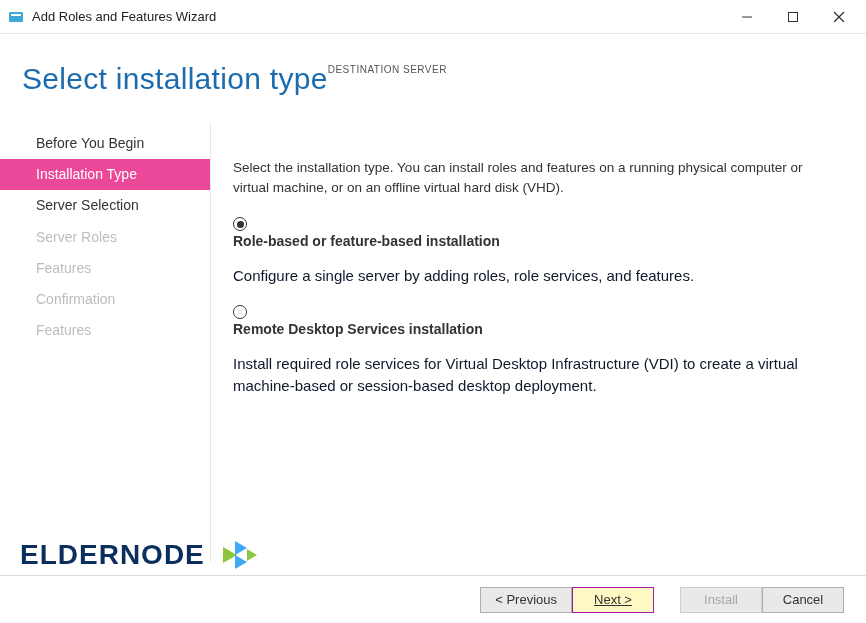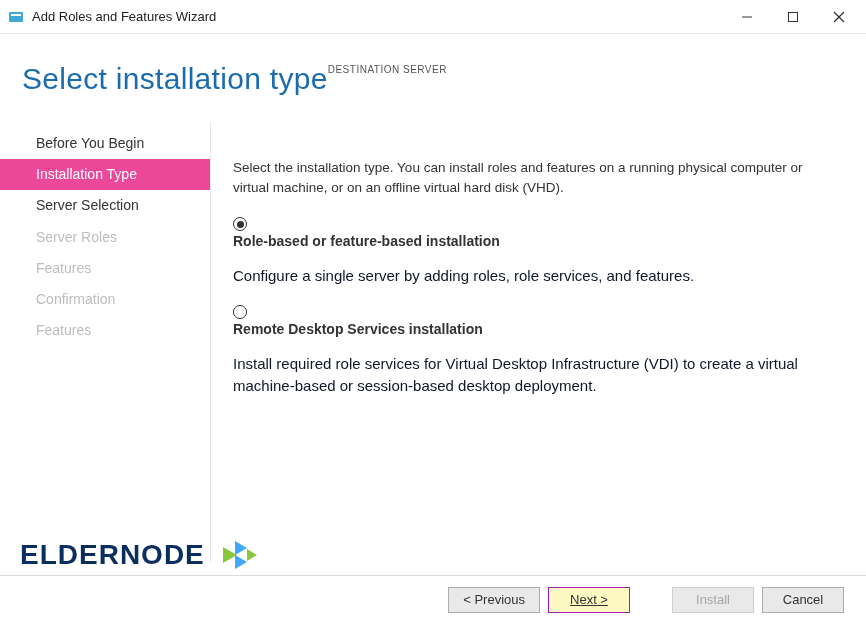--- a/index.html
+++ b/index.html
@@ -122,21 +122,20 @@
 
     .footer {
       position: absolute;
       bottom: 0; left: 0; right: 0;
       height: 48px;
       border-top: 1px solid #dcdcdc;
       display: flex;
       align-items: center;
       justify-content: flex-end;
       padding-right: 22px;
-      gap: 8px;
       background: #fff;
     }
     .footer .btn {
       min-width: 82px;
       height: 26px;
       padding: 0 14px;
       font-size: 13px;
       background: #e9e9e9;
       border: 1px solid #adadad;
       color: #333;

